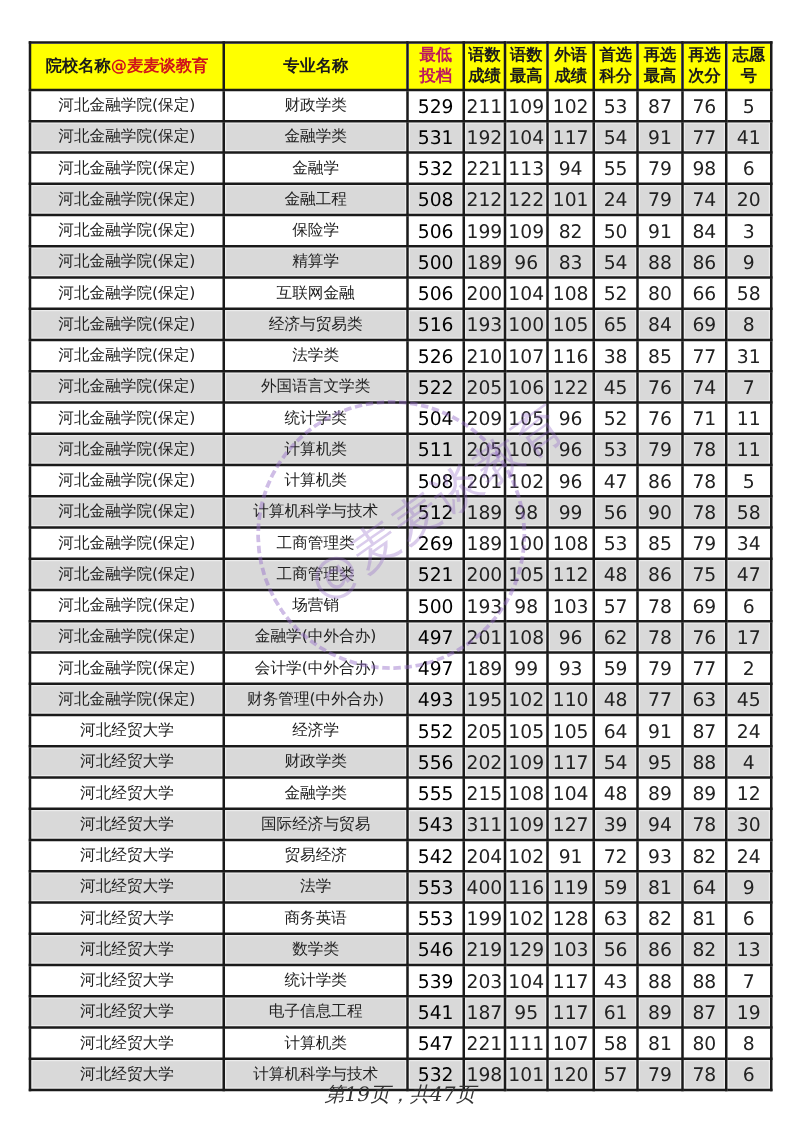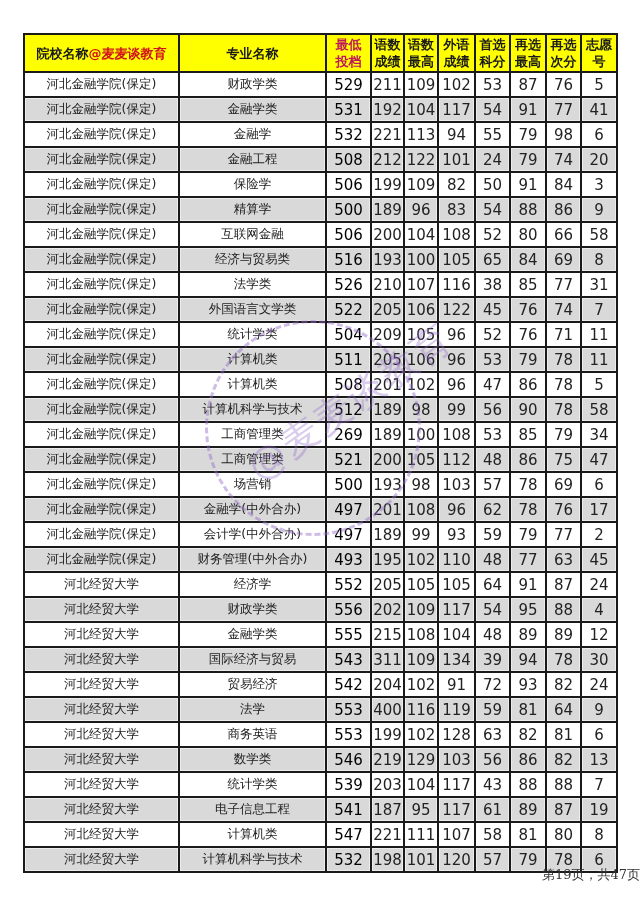--- a/index.html
+++ b/index.html
@@ -12,22 +12,22 @@
                overflow:hidden; white-space:nowrap; }
   table.grid th { background:#ffff00; height:36px; font-weight:bold; font-size:13px;
                   line-height:17px; color:#1a1a1a; }
   table.grid th.red { color:#be185d; }
   table.grid th .brand { color:#d0121b; }
   table.grid td { height:23px; font-size:12.5px; color:#222; }
   table.grid td.num { font-size:15px; }
   table.grid td.min { color:#000000; }
   table.grid tr.alt td { background:#d9d9d9; }
   table.grid tr.alt td { box-shadow: inset 0 0 0 1px #ececec; }
-  .footer { position:absolute; top:866px; left:0; width:640px; text-align:right;
-            font-family:"DejaVu Serif","Liberation Serif",serif; font-size:13px; color:#333; }
+  .footer { position:absolute; top:866px; left:0; width:640px; text-align:center;
+            font-family:"DejaVu Serif","Liberation Serif",serif; font-size:16px; color:#333;font-style:italic; }
   .watermark { position:absolute; left:205px; top:320px; width:210px; height:210px;
                border:3px dashed rgba(150,110,200,0.45); border-radius:50%;
                transform:rotate(-35deg); pointer-events:none; }
   .watermark span { position:absolute; left:30px; top:80px; font-size:38px;
                color:rgba(150,110,200,0.35); letter-spacing:2px; white-space:nowrap; }
 </style>
 </head>
 <body>
 
 <div class="page">
@@ -334,21 +334,21 @@
           <td class="num">89</td>
           <td class="num">89</td>
           <td class="num">12</td>
         </tr>
         <tr class="alt">
           <td>河北经贸大学</td>
           <td>国际经济与贸易</td>
           <td class="num min">543</td>
           <td class="num">311</td>
           <td class="num">109</td>
-          <td class="num">134</td>
+          <td class="num">127</td>
           <td class="num">39</td>
           <td class="num">94</td>
           <td class="num">78</td>
           <td class="num">30</td>
         </tr>
         <tr>
           <td>河北经贸大学</td>
           <td>贸易经济</td>
           <td class="num min">542</td>
           <td class="num">204</td>

